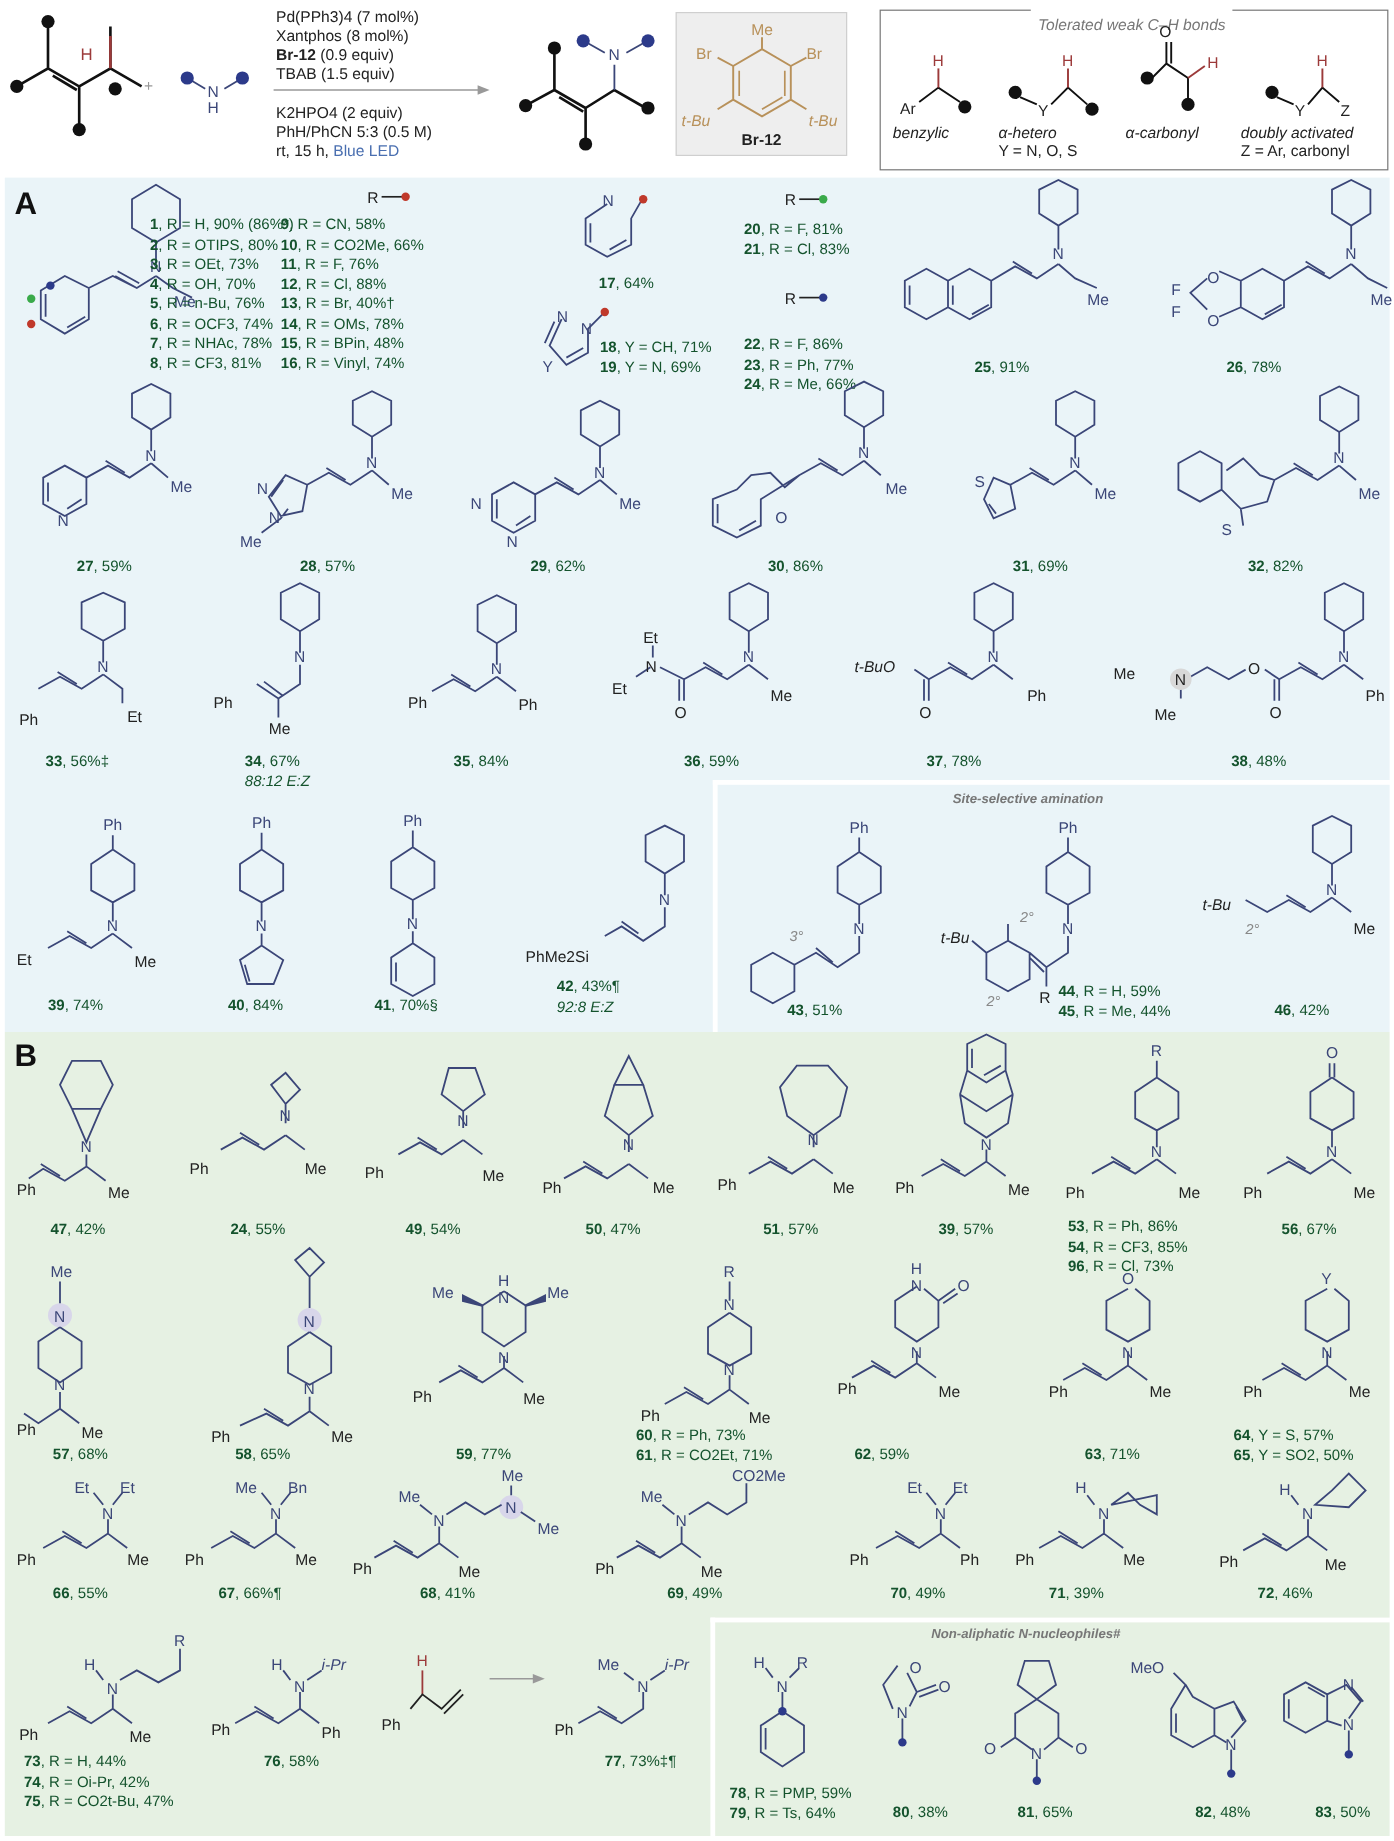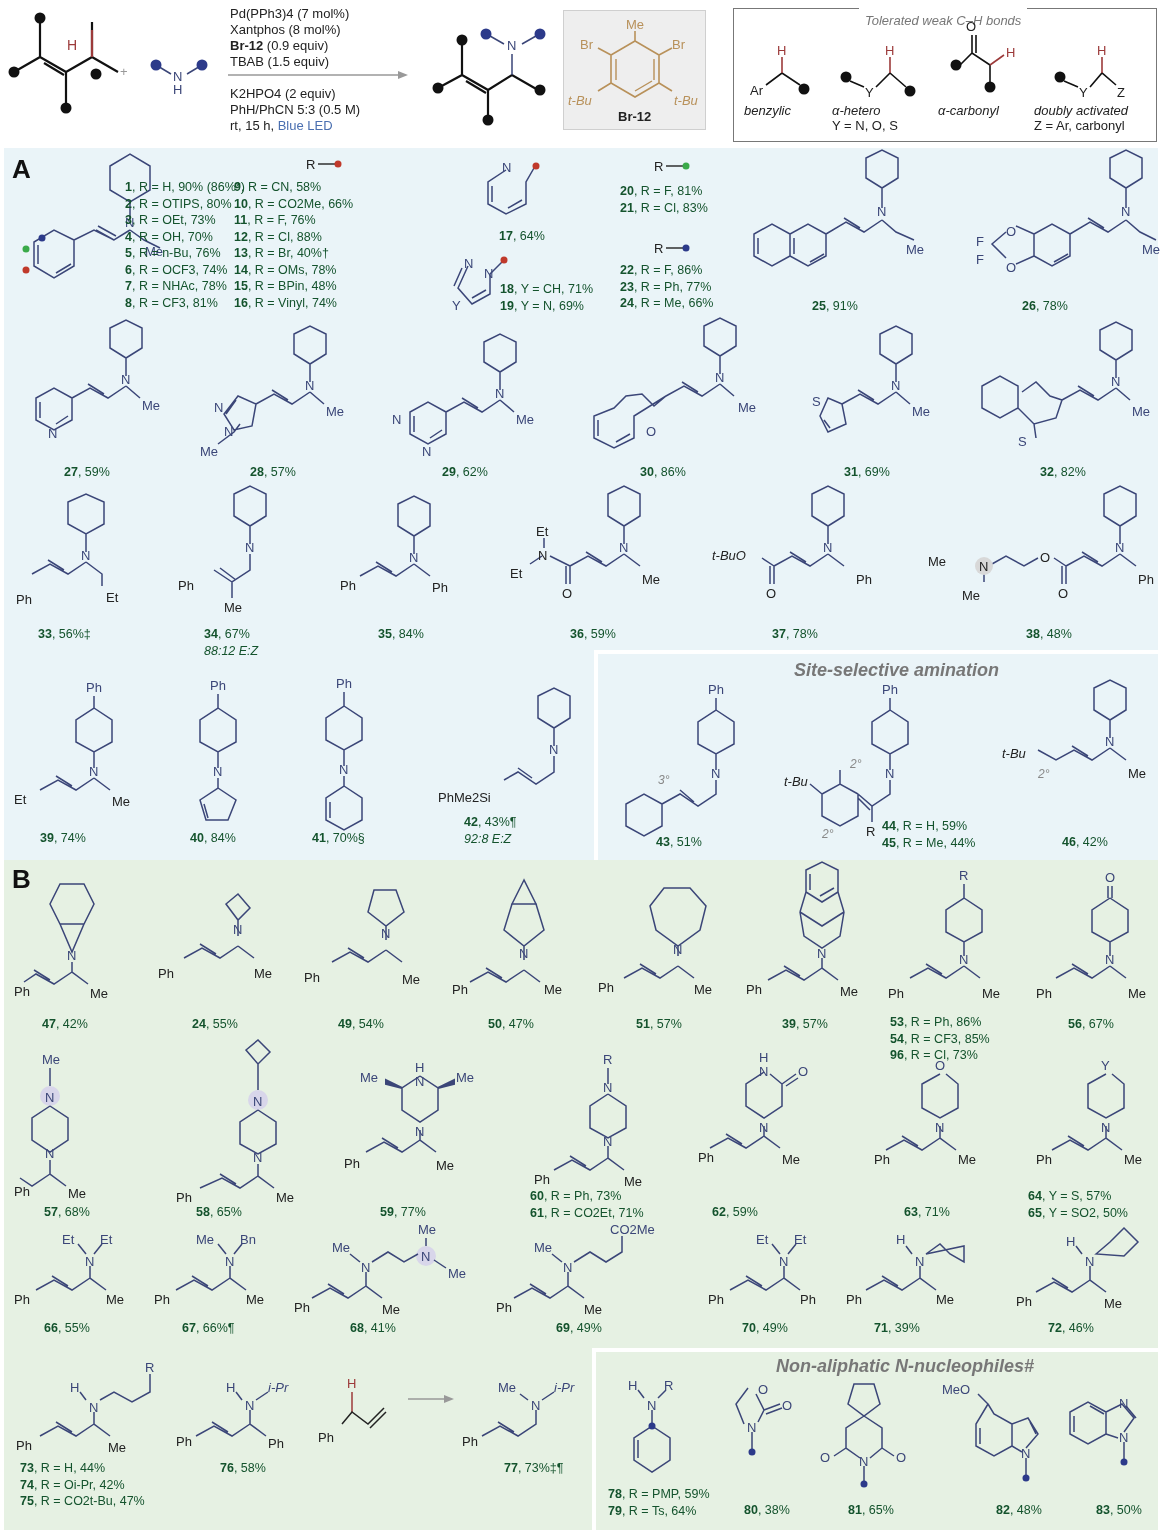--- a/index.html
+++ b/index.html
@@ -6,21 +6,21 @@
   html, body { width: 1162px; height: 1534px; background: #ffffff; overflow: hidden; }
   body { font-family: "Liberation Sans", sans-serif; color: #222; position: relative; }
   .abs { position: absolute; }
   .lbl { font-size: 13px; color: #222; white-space: nowrap; }
   .small { font-size: 12.5px; line-height: 16.5px; white-space: nowrap; color: #14532d; }
   .center { }
   .panelA { position: absolute; left: 4px; top: 148px; width: 1154px; height: 712px; background: #eaf4f8; }
   .panelB { position: absolute; left: 4px; top: 860px; width: 1154px; height: 670px; background: #e6f1e3; }
   .subpanel { position: absolute; border: 4px solid #ffffff; }
   .panel-letter { position: absolute; font-size: 26px; font-weight: bold; color: #111; font-family: "Liberation Sans", sans-serif; }
-  .subtitle { position: absolute; font-size: 18px; font-style: italic; font-weight: bold; color: #777; white-space: nowrap; }
+  .subtitle { position: absolute; font-size: 11px; font-style: italic; font-weight: bold; color: #777; white-space: nowrap; }
   svg { position: absolute; overflow: visible; }
   svg text { font-family: "Liberation Sans", sans-serif; font-size: 13px; }
   .st { stroke: #3b4678; stroke-width: 1.5; fill: none; }
   .stk { stroke: #111; stroke-width: 2.2; fill: none; }
   .atom { fill: #3b4678; font-size: 13px; }
   .atomk { fill: #222; font-size: 13px; }
   .reagent { font-size: 13px; line-height: 16px; color: #222; white-space: nowrap; }
   .blue { color: #4a6fb0; }
   .br12box { position: absolute; left: 563px; top: 10px; width: 143px; height: 120px; background: #eeeeee; border: 1.5px solid #cfcfcf; }
   .tolbox { position: absolute; left: 733px; top: 8px; width: 424px; height: 134px; border: 1.5px solid #777; }
@@ -202,21 +202,21 @@
   </svg>
   <div class="abs small" style="left:616px;top:35px">
     <div><b>20</b><span>, R = F, 81%</span></div>
     <div><b>21</b><span>, R = Cl, 83%</span></div>
   </div>
   <svg style="left:650px;top:90px" width="60" height="20">
     <text x="0" y="15" class="atomk">R</text>
     <line x1="12" y1="10" x2="30" y2="10" stroke="#222" stroke-width="1.4"></line>
       <circle cx="32" cy="10" r="3.5" fill="#2c3a8a"></circle>
   </svg>
-  <div class="abs small" style="left:616px;top:114px">
+  <div class="abs small" style="left:616px;top:131px">
     <div><b>22</b><span>, R = F, 86%</span></div>
     <div><b>23</b><span>, R = Ph, 77%</span></div>
     <div><b>24</b><span>, R = Me, 66%</span></div>
   </div>
 
   <svg style="left:732px;top:0" width="180" height="140">
     <path class="st" d="M130 10 L146 2 L162 10 L162 30 L146 40 L130 30 Z M146 40 L146 60 M146 72 L160 84 L178 92 M146 72 L128 84 L110 74 L90 86 M124 80 L108 70 M90 86 L72 76 L54 86 L54 108 L72 118 L90 108 Z M54 86 L36 76 L18 86 L18 108 L36 118 L54 108 M22 90 L22 106 M58 90 L58 106 M74 114 L88 106"></path>
     <text x="141" y="68" class="atom">N</text>
     <text x="170" y="106" class="atom">Me</text>
   </svg>

